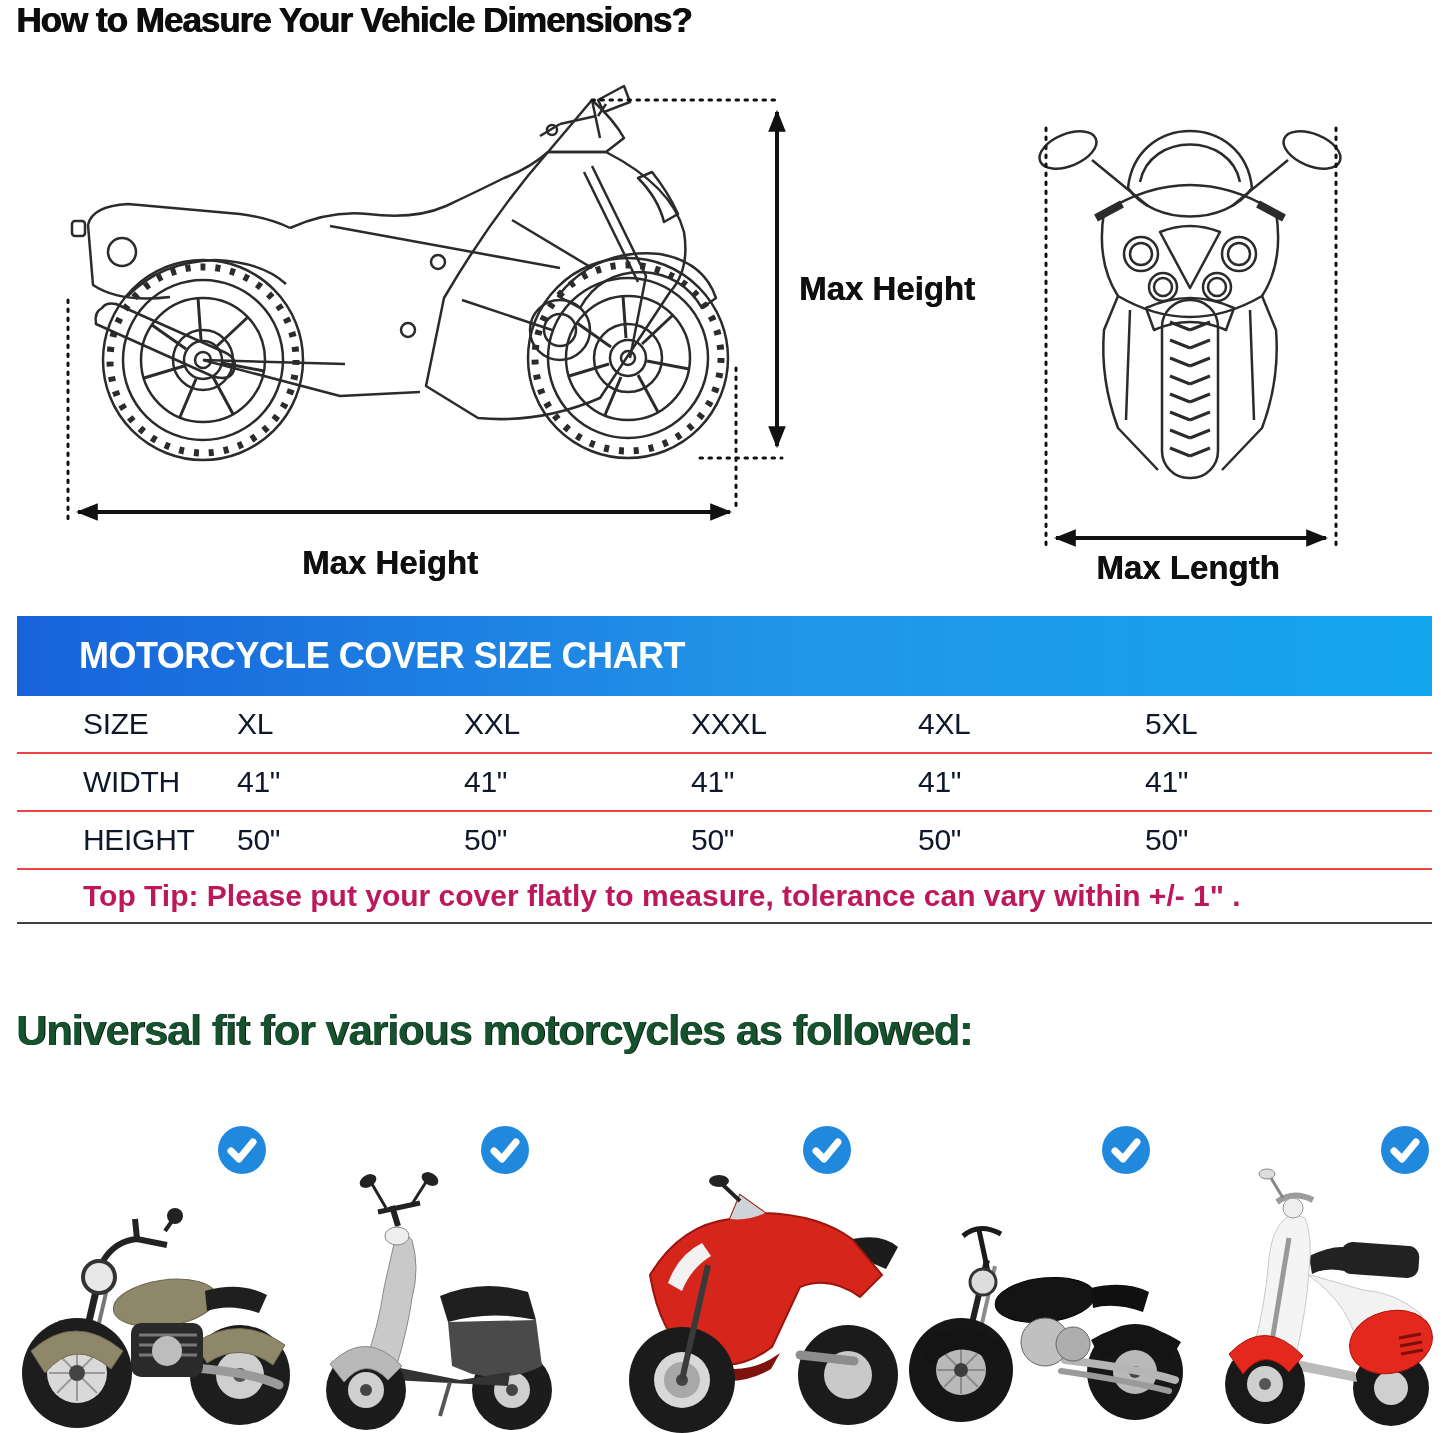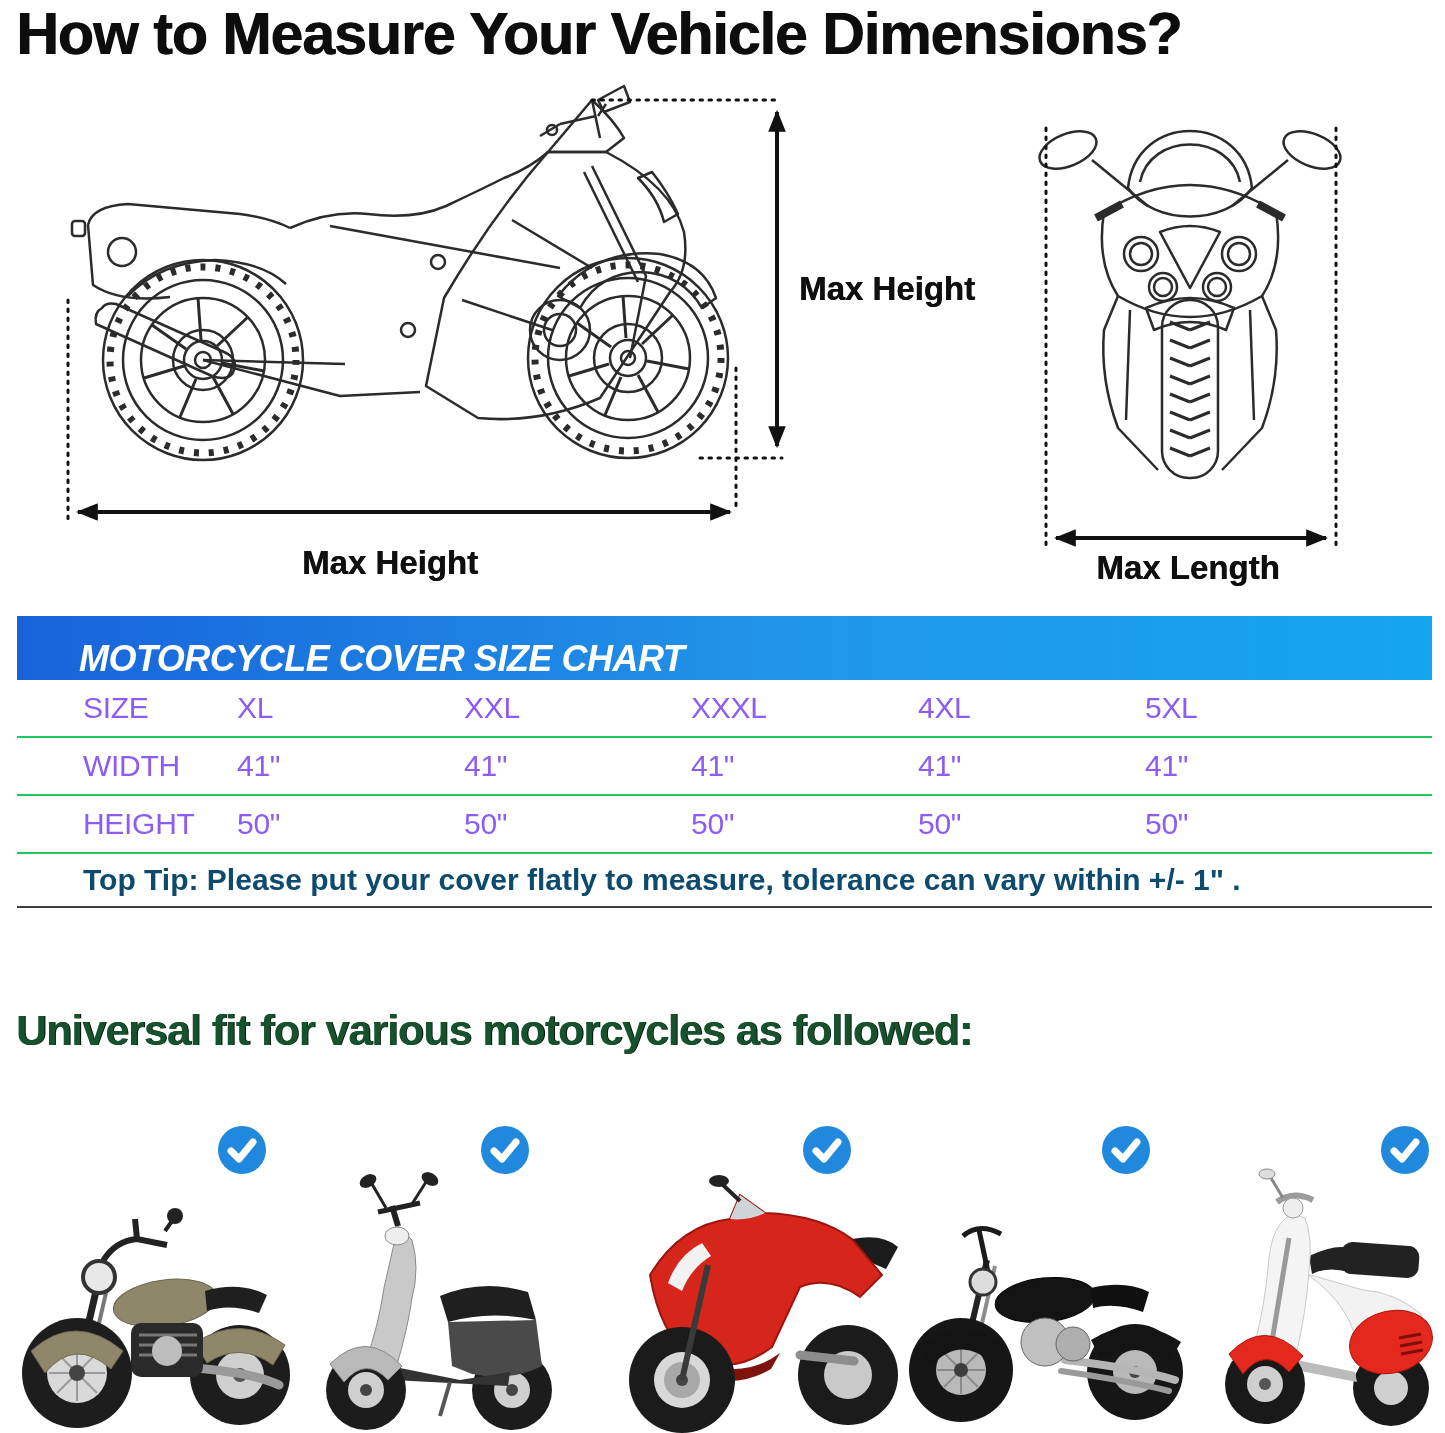--- a/index.html
+++ b/index.html
@@ -1,41 +1,41 @@
 <!DOCTYPE html>
 <html><head>
 <meta charset="utf-8">
 <style>
   html,body{margin:0;padding:0;background:#fff;}
   .canvas{position:relative;width:1445px;height:1433px;background:#fff;overflow:hidden;
           font-family:"Liberation Sans", sans-serif;color:#111;}
-  .h1{position:absolute;left:16px;top:0px;font-size:59px;font-weight:700;
+  .h1{position:absolute;left:16px;top:0px;font-size:35px;font-weight:700;
       letter-spacing:-1px;color:#0d0d0d;text-shadow:0.9px 0 0 #0d0d0d;}
   .h2{position:absolute;left:16px;top:1006px;font-size:43px;font-weight:700;
       letter-spacing:-1px;color:#14532d;text-shadow:0.9px 0 0 #0d0d0d;}
   .diagram-svg{position:absolute;left:0;top:0;}
   .dim-label{position:absolute;font-weight:700;font-size:33px;color:#0f0f0f;
              text-shadow:0.4px 0 0 #0f0f0f;white-space:nowrap;}
   .lbl-max-height{left:799px;top:258px;margin-top:12px;}
   .lbl-max-length{left:280px;top:544px;width:220px;text-align:center;}
   .lbl-max-width{left:1096px;top:549px;width:184px;text-align:center;}
 
   
   .size-table{position:absolute;left:17px;top:616px;width:1415px;}
-  .st-header{height:64px;display:flex;align-items:flex-end;
-             background:linear-gradient(90deg,#1863DB 0%,#2196E8 55%,#14A5EF 100%);font-style:italic;}
+  .st-header{height:80px;display:flex;align-items:center;
+             background:linear-gradient(90deg,#1863DB 0%,#2196E8 55%,#14A5EF 100%);}
   .st-header span{padding-left:62px;font-size:36px;font-weight:700;color:#fff;
                   letter-spacing:-0.5px;}
   .srow{display:grid;grid-template-columns:220px repeat(5,1fr);height:56px;
-        align-items:center;padding-right:60px;border-bottom:2px solid #22c55e;
-        font-size:30px;letter-spacing:-0.3px;color:#8b5cf6;}
+        align-items:center;padding-right:60px;border-bottom:2px solid #ef4444;
+        font-size:30px;letter-spacing:-0.3px;color:#0f172a;}
   .srow .lbl{padding-left:66px;}
   .srow .val{}
   .tip-row{height:52px;display:flex;align-items:center;border-bottom:2px solid #3f3f3f;
-           color:#0c4a6e;font-weight:700;font-size:30px;}
+           color:#be185d;font-weight:700;font-size:30px;}
   .tip-row span{padding-left:66px;}
 
   
   .check{position:absolute;width:48px;height:48px;border-radius:50%;background:#2189DD;
          display:flex;align-items:center;justify-content:center;}
   .bike{position:absolute;}
 </style>
 </head>
 <body>
 

